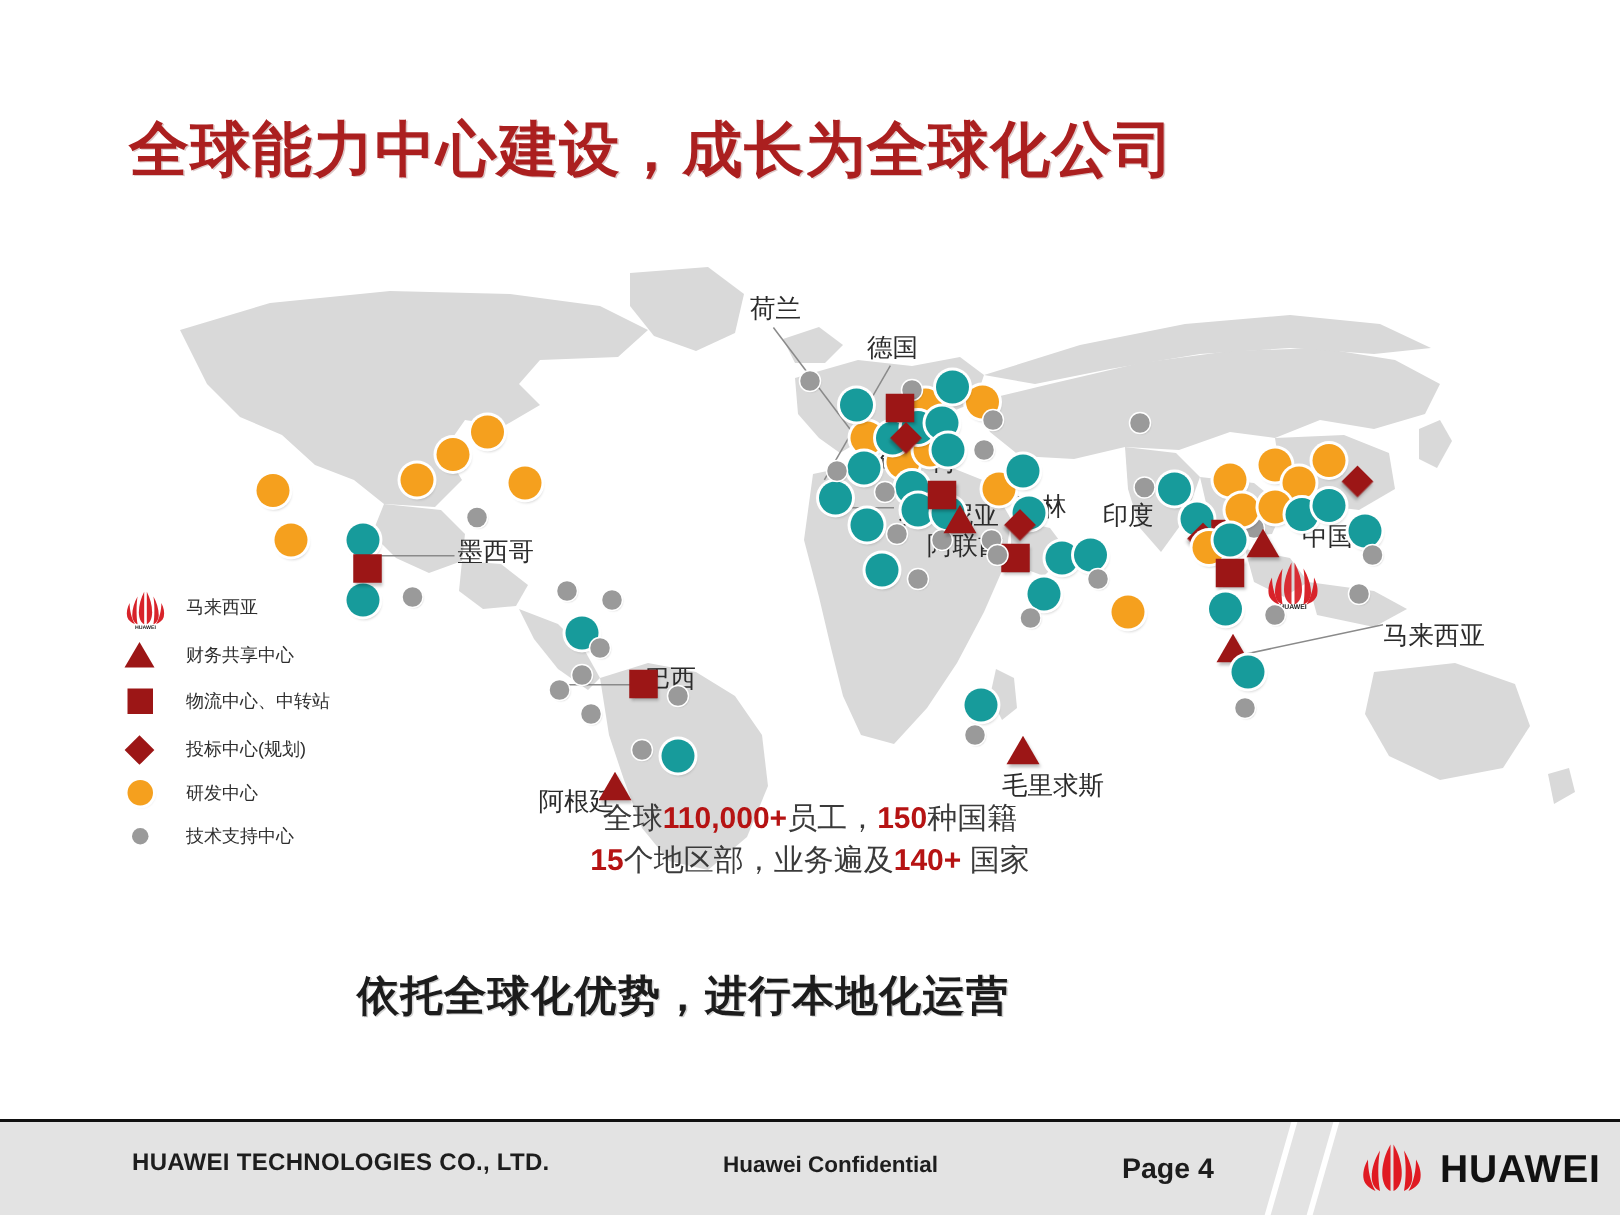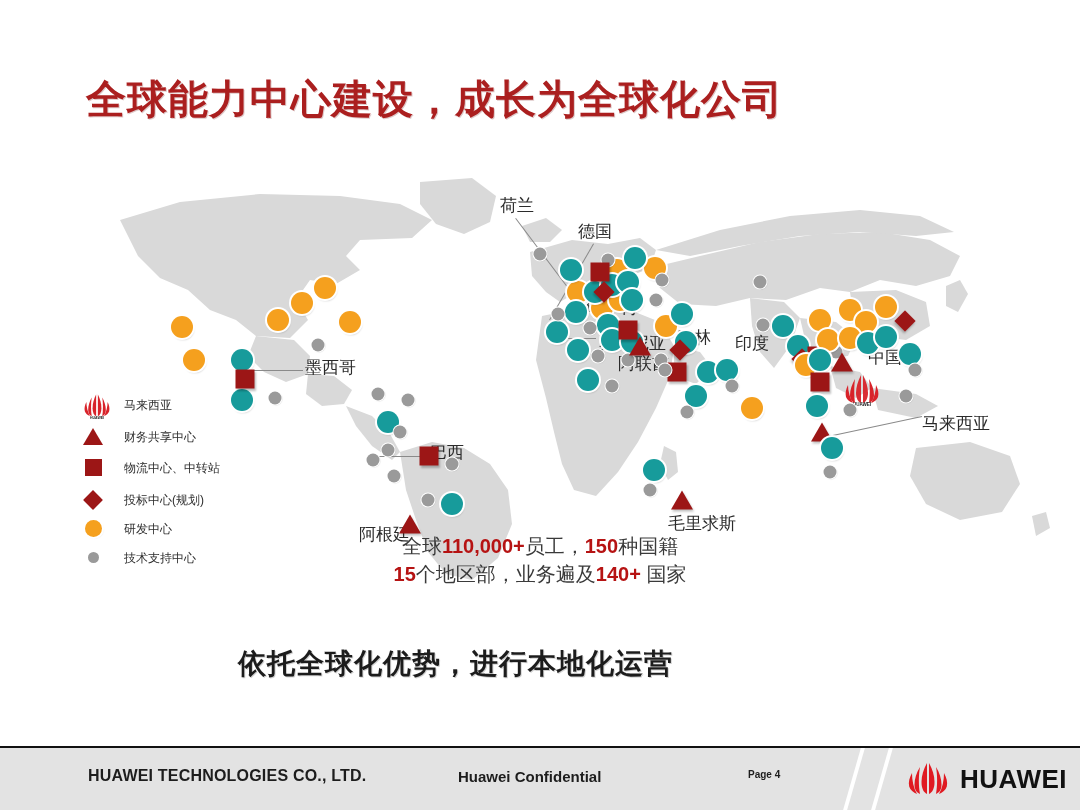--- a/index.html
+++ b/index.html
@@ -54,22 +54,22 @@
   
   .tagline{
     position:absolute;left:0;top:645px;width:911px;text-align:center;
     font-size:28px;font-weight:bold;color:#1c1c1c;letter-spacing:1px;
     text-shadow:1px 1px 0 rgba(0,0,0,.18);
   }
 
   
   .footer{position:absolute;left:0;bottom:0;width:1080px;height:62px;background:#e3e3e3;border-top:2px solid #111;}
   .f-co{position:absolute;left:88px;top:19px;font-size:16px;font-weight:bold;color:#1d1d1d;letter-spacing:.2px;}
-  .f-conf{position:absolute;left:458px;top:20px;font-size:15px;font-weight:bold;color:#1d1d1d;text-align:center;}
-  .f-page{position:absolute;left:748px;top:21px;font-size:10px;font-weight:bold;color:#1d1d1d;}
+  .f-conf{position:absolute;left:482px;top:20px;font-size:15px;font-weight:bold;color:#1d1d1d;text-align:center;}
+  .f-page{position:absolute;left:748px;top:21px;font-size:19px;font-weight:bold;color:#1d1d1d;}
   .f-slash{position:absolute;top:0;width:0;height:62px;border-left:4px solid #ffffff;}
   .f-slash.a{left:852px;transform:skewX(-16deg);}
   .f-slash.b{left:880px;transform:skewX(-16deg);}
   .f-logo{position:absolute;left:905px;top:12px;display:flex;align-items:center;gap:9px;}
   .f-logo-text{font-size:26px;font-weight:bold;color:#111;letter-spacing:.5px;}
 </style>
 </head>
 <body>
 
 <div class="slide">

